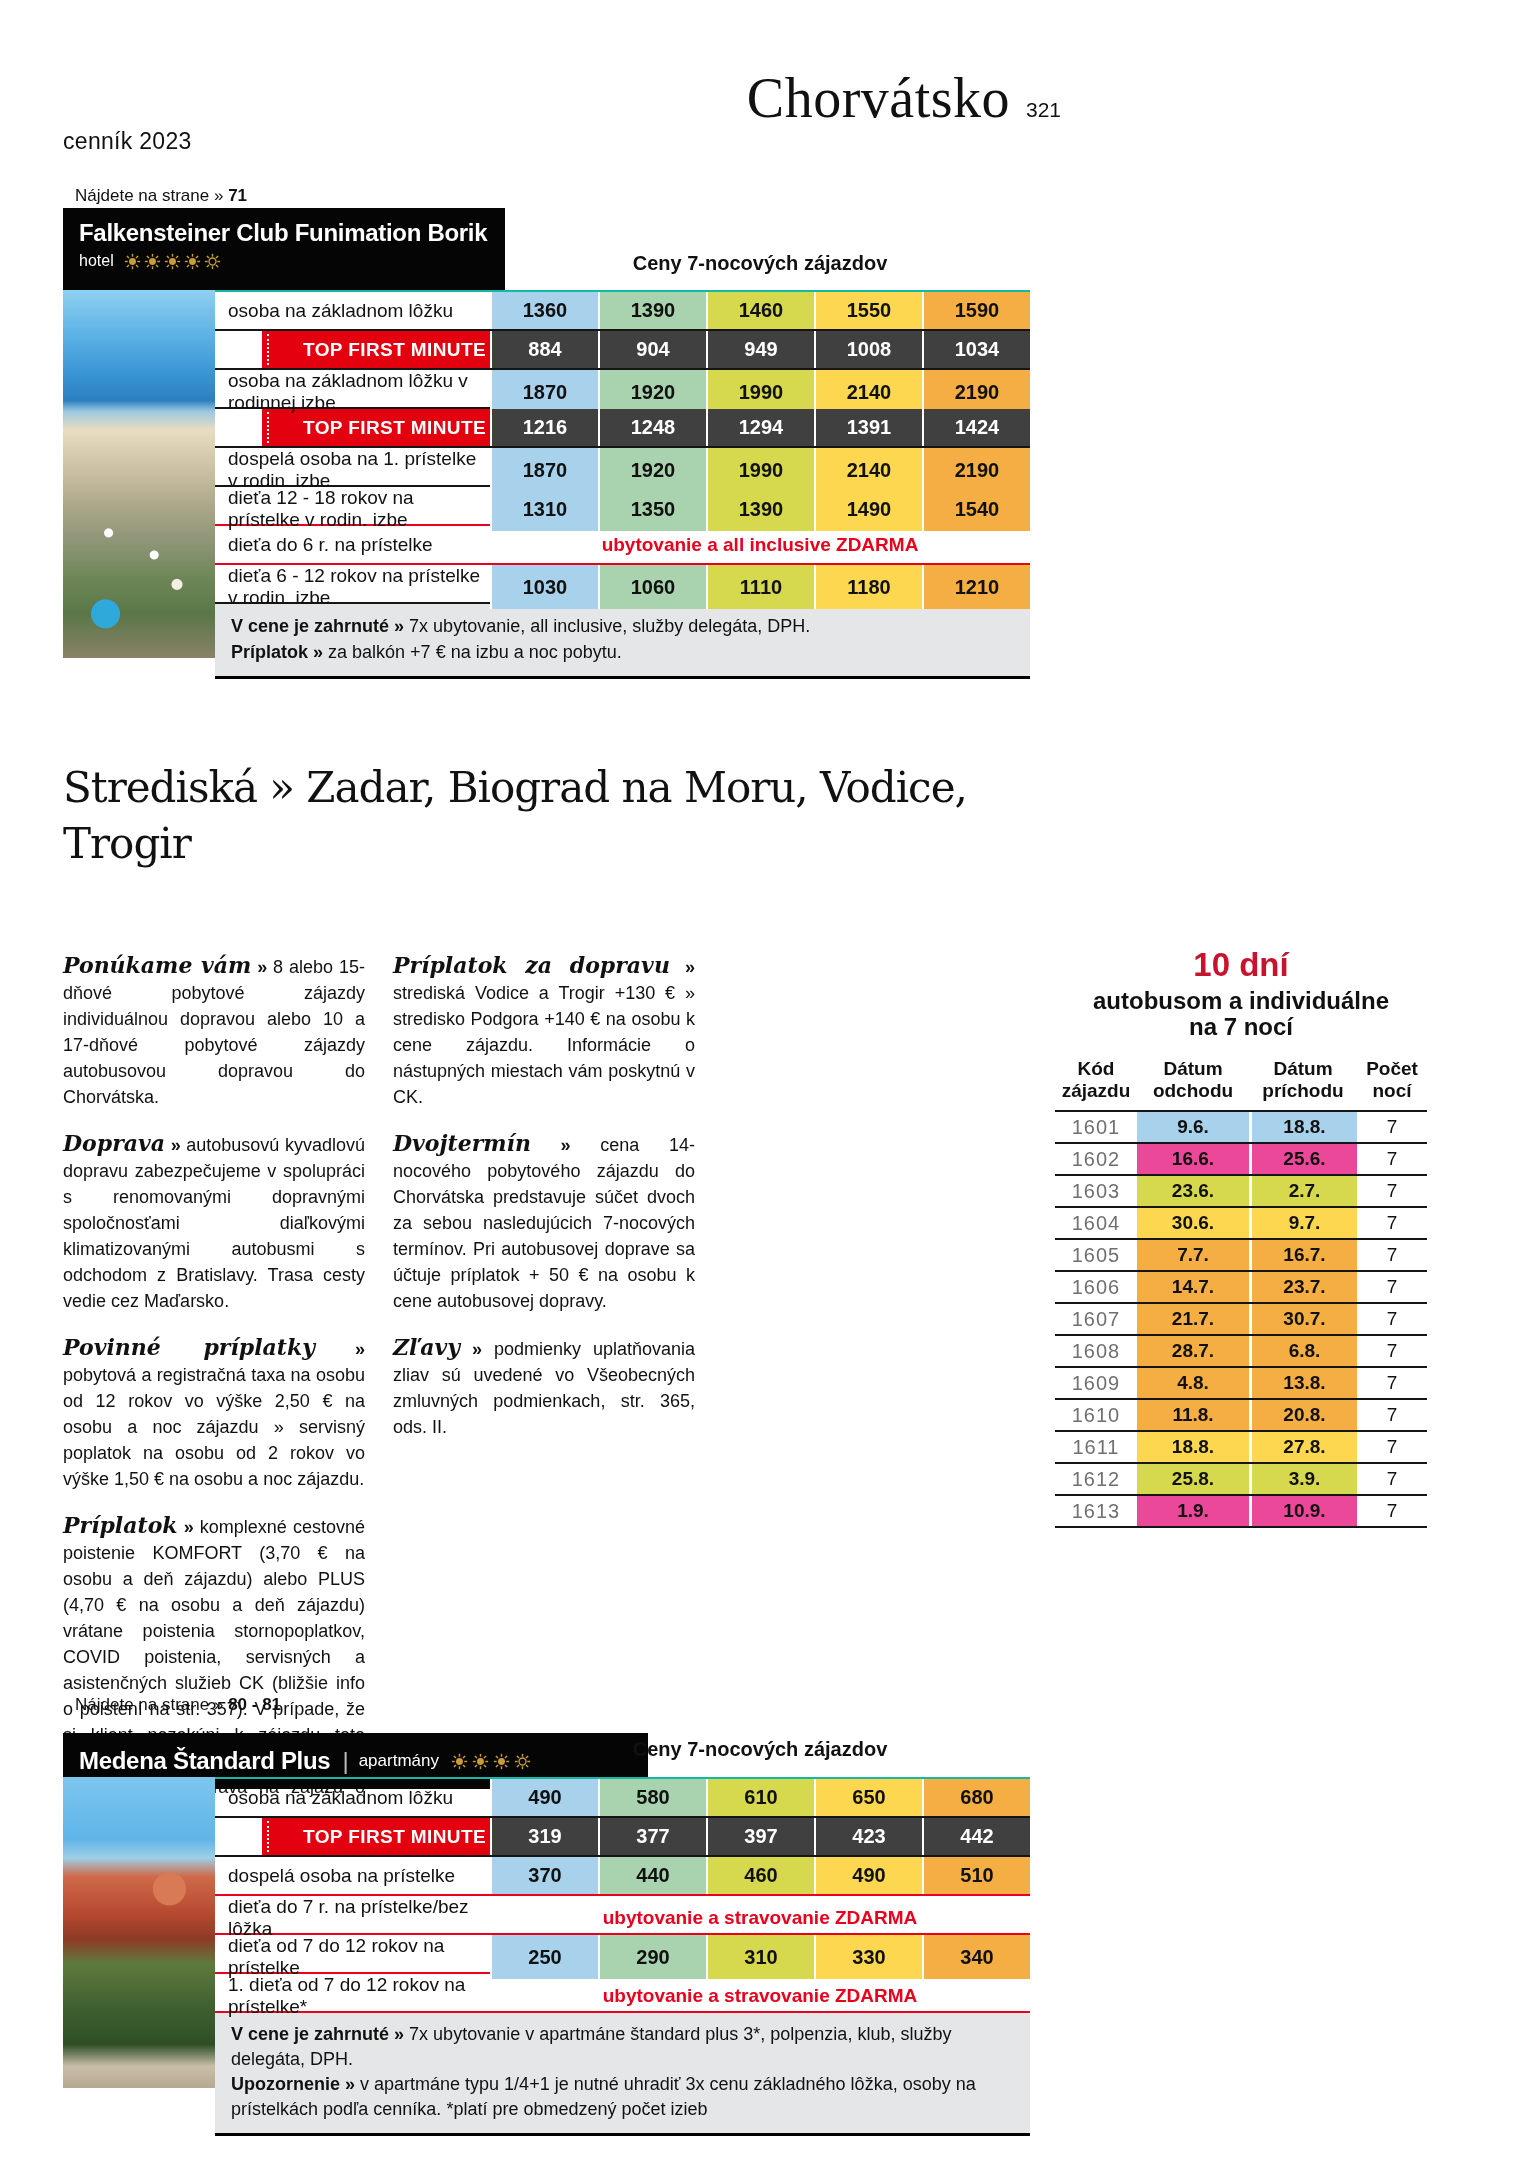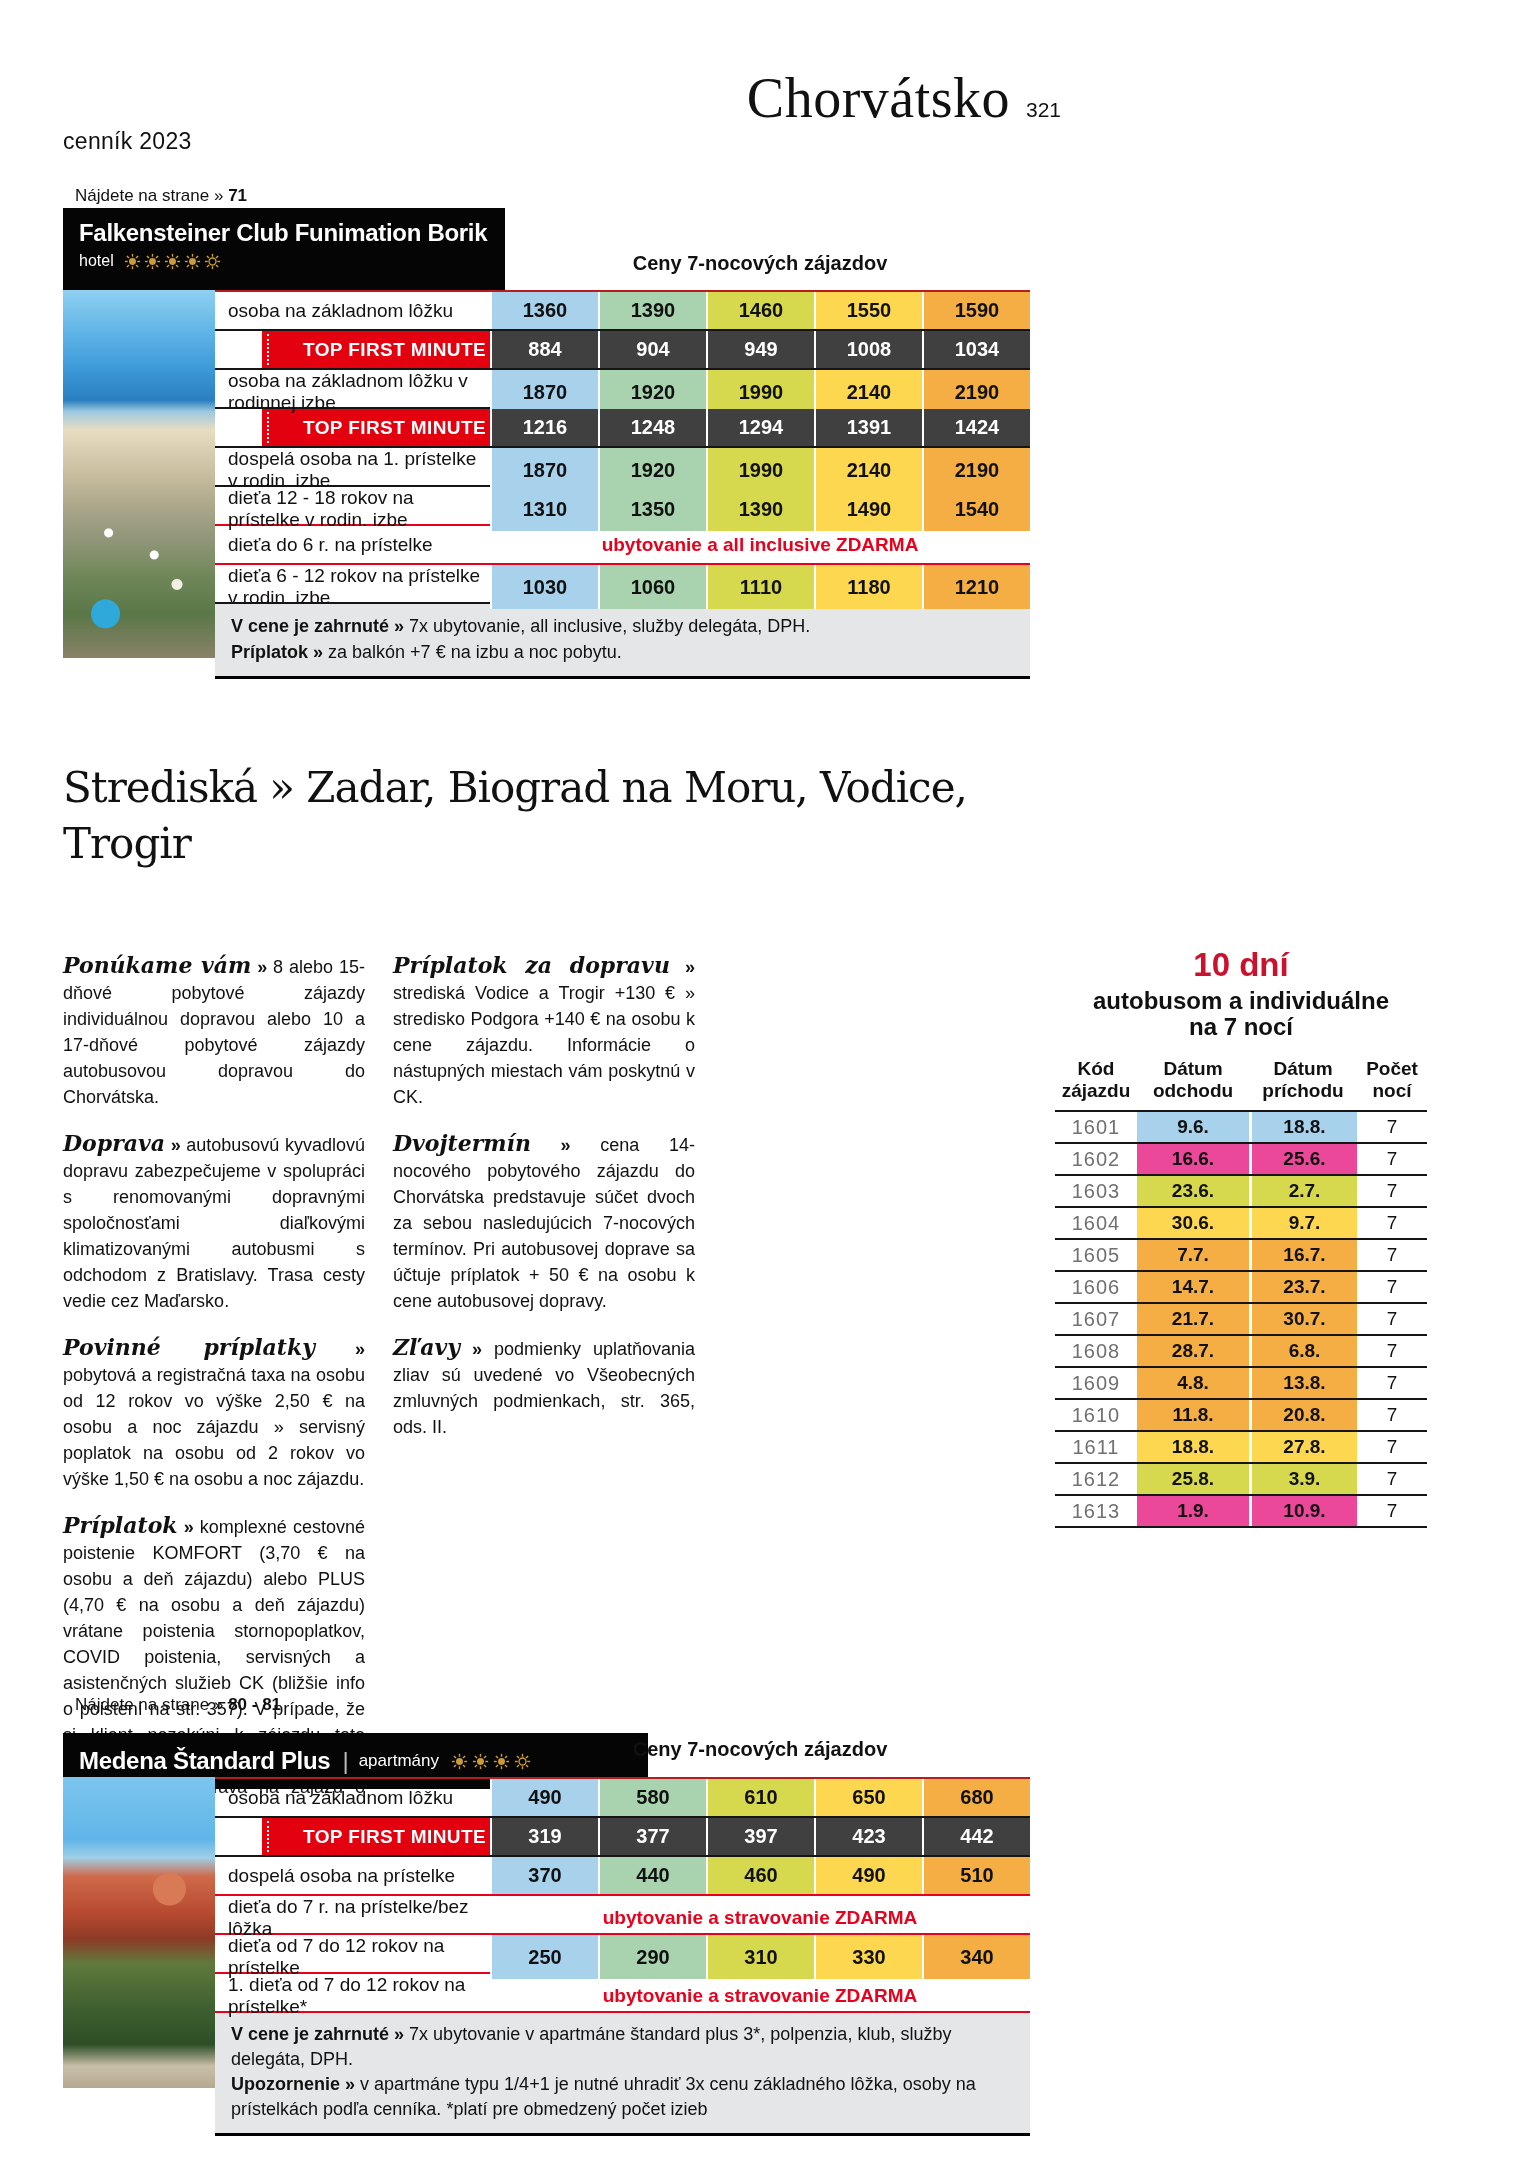--- a/index.html
+++ b/index.html
@@ -28,21 +28,21 @@
   .bar2{left:63px;top:1717px;width:585px;height:56px;display:flex;align-items:center;gap:4px;padding:0 16px;margin-top:16px;}
   .bar2 .bar-title{margin-right:6px;}
   .pipe{color:#bbb;font-weight:300;font-size:24px;margin:0 6px 0 2px;}
   .sun{width:17px;height:17px;flex:0 0 auto;}
 
   
   .ceny{width:540px;text-align:center;font-size:20px;font-weight:700;}
   .ceny1{left:490px;top:252px;}
   .ceny2{left:490px;top:1738px;}
 
-  .ptable{left:215px;top:290px;width:815px;border-top:2px solid #b91c1c;border-bottom:3px solid #000;}
+  .ptable{left:215px;top:290px;width:815px;border-top:2px solid #14b8a6;border-bottom:3px solid #000;}
   .pt2{left:215px;top:1777px;}
   .prow{display:grid;grid-template-columns:275px 108px 108px 108px 108px 108px;height:37px;border-top:2px solid #151515;}
   .prow:first-child{border-top:none;}
   .cl{display:flex;align-items:center;padding-left:13px;font-size:19px;box-sizing:border-box;}
   .cp{display:flex;align-items:center;justify-content:center;font-size:20px;font-weight:700;border-left:2px solid #fff;box-sizing:border-box;}
   .c1{background:#a8d1ec;} .c2{background:#a9d3af;} .c3{background:#d6d94d;}
   .c4{background:#fdd750;} .c5{background:#f4ae43;}
 
   .top{background:#e3000f;}
   .top .cl{color:#fff;font-weight:700;padding-left:88px;position:relative;letter-spacing:.4px;}

